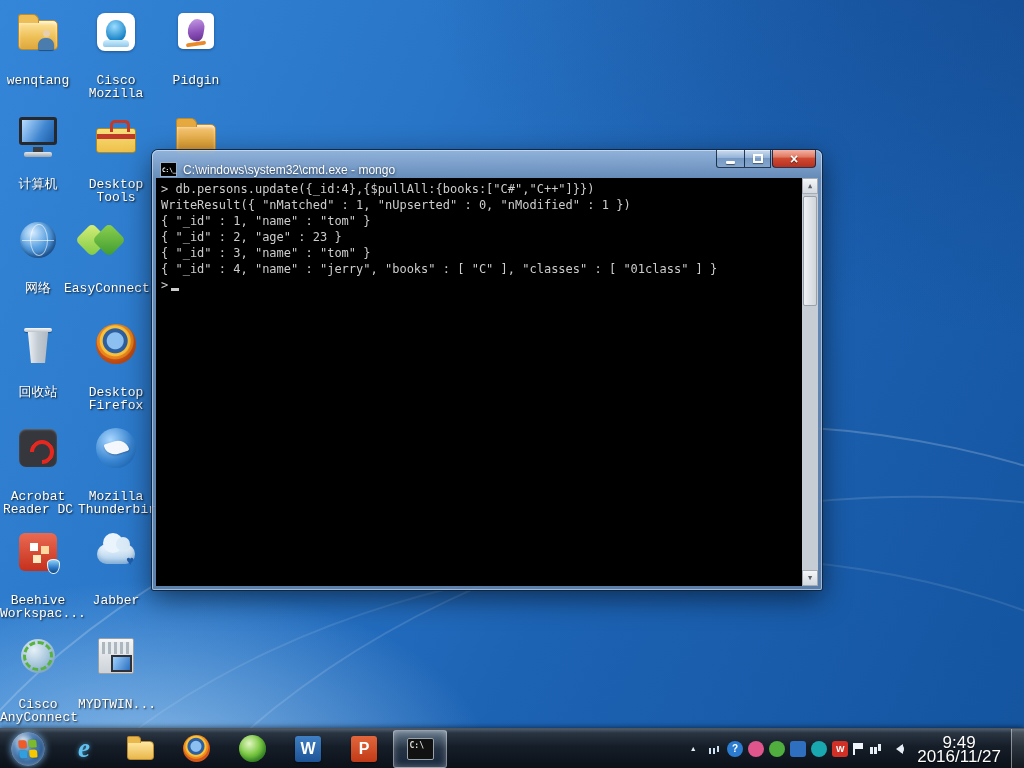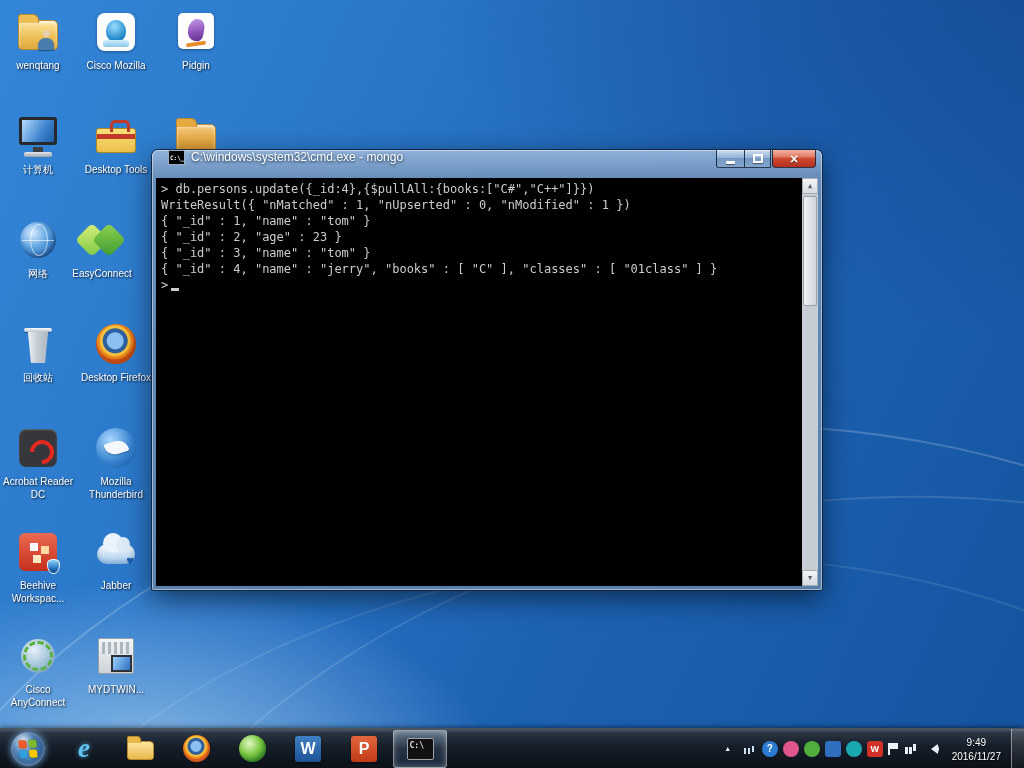--- a/index.html
+++ b/index.html
@@ -12,21 +12,21 @@
   radial-gradient(ellipse 560px 300px at 14% 100%, rgba(205,235,255,.60), rgba(205,235,255,0) 62%),
   radial-gradient(ellipse 1200px 700px at 110% -10%, rgba(16,60,125,.55), rgba(16,60,125,0) 60%),
   linear-gradient(115deg,#3486d8 0%,#2a77c9 30%,#1d63b4 60%,#14549f 100%);}
 .arc{position:absolute;border:2px solid rgba(255,255,255,.20);border-radius:50%;}
 .a1{width:1600px;height:1100px;left:-150px;top:430px;transform:rotate(-8deg);}
 .a2{width:1500px;height:1000px;left:60px;top:505px;transform:rotate(-10deg);border-color:rgba(255,255,255,.13);}
 .a3{width:1400px;height:900px;left:-60px;top:560px;transform:rotate(-6deg);border-color:rgba(255,255,255,.10);}
 
 
 .dcell{position:absolute;width:76px;text-align:center;z-index:2;cursor:default;}
-.dlabel{margin-top:3px;font-size:10px;line-height:13px;color:#fff;text-shadow:1px 1px 2px rgba(0,0,0,.85);}
+.dlabel{margin-top:18px;font-size:13px;line-height:13px;color:#fff;text-shadow:1px 1px 2px rgba(0,0,0,.85);font-family:Liberation Mono, monospace;}
 .ic{width:48px;height:48px;margin:0 auto;position:relative;}
 
 .i-folder{position:absolute;left:4px;right:4px;top:12px;bottom:6px;background:linear-gradient(#ffe7a0,#edbe55 60%,#dda83e);border:1px solid #b98a2e;border-radius:2px 5px 4px 4px;box-shadow:inset 0 2px 3px rgba(255,255,255,.7);}
 .i-folder::before{content:"";position:absolute;top:-7px;left:-1px;width:19px;height:8px;background:#edbe55;border:1px solid #b98a2e;border-bottom:none;border-radius:3px 6px 0 0;}
 .i-folder.orange{background:linear-gradient(#f7c97e,#e6a93f 60%,#d4922f);}
 .i-folder.orange::before{background:#e6a93f;}
 .i-person{position:absolute;right:8px;bottom:6px;width:16px;height:12px;background:#4a7dae;border-radius:7px 7px 2px 2px;box-shadow:0 1px 1px rgba(0,0,0,.4);}
 .i-person::before{content:"";position:absolute;left:4.5px;top:-8px;width:7px;height:7px;border-radius:50%;background:#e8cfae;}
 
 .i-jab{position:absolute;left:5px;top:5px;right:5px;bottom:5px;background:#fff;border-radius:8px;box-shadow:0 1px 3px rgba(0,20,50,.4);}
@@ -80,21 +80,21 @@
 .i-acn::before{content:"";position:absolute;inset:2px;border:3px dashed #57b33e;border-radius:50%;}
 
 .i-myd{position:absolute;left:6px;right:6px;top:6px;bottom:6px;background:linear-gradient(#f4f6f8,#ccd2d8);border:1px solid #98a0a8;border-radius:2px;}
 .i-myd::before{content:"";position:absolute;left:3px;top:3px;right:3px;height:12px;background:repeating-linear-gradient(90deg,#aeb6be 0 3px,#e6ebf0 3px 6px);}
 .i-myd::after{content:"";position:absolute;right:1px;bottom:1px;width:17px;height:13px;background:linear-gradient(120deg,#9fd1ff,#2a6fc0);border:2px solid #2e3238;}
 
 
 .cmd-window{position:absolute;left:152px;top:150px;width:670px;height:440px;z-index:10;border-radius:6px 6px 2px 2px;
  background:linear-gradient(180deg,rgba(150,182,220,.95),rgba(108,143,185,.92) 28px,rgba(96,130,170,.90));
  box-shadow:0 0 0 1px rgba(15,35,60,.9), inset 0 0 0 1px rgba(255,255,255,.45), 0 8px 28px rgba(0,0,0,.55);}
-.titlebar{height:27px;display:flex;align-items:flex-start;padding:0 6px 0 8px;border-radius:6px 6px 0 0;margin-left:8px;}
+.titlebar{height:27px;display:flex;align-items:flex-end;padding:0 6px 0 8px;border-radius:6px 6px 0 0;}
 .cmd16{width:17px;height:15px;background:#000;border:1px solid #9ab0c6;color:#fff;font:bold 6px "DejaVu Sans Mono",monospace;display:flex;align-items:center;padding-left:1px;flex:0 0 auto;}
 .cmd16::before{content:"C:\\_";}
 .wtitle{font-size:12px;color:#fff;text-shadow:0 1px 3px rgba(0,20,40,.9);margin-left:6px;white-space:nowrap;}
 .caps{margin-left:auto;display:flex;align-self:flex-start;}
 .capbtn{height:18px;border:1px solid rgba(12,30,55,.85);border-top:none;display:flex;align-items:center;justify-content:center;
  background:linear-gradient(rgba(255,255,255,.55),rgba(185,208,235,.30) 45%,rgba(95,130,172,.38) 50%,rgba(150,182,218,.48));}
 .capbtn.min{width:28px;border-radius:0 0 0 3px;border-right:none;}
 .capbtn.max{width:27px;border-radius:0;}
 .capbtn.close{width:44px;border-radius:0 0 4px 4px;background:linear-gradient(#f5b3a4,#e07a63 40%,#cf4a30 50%,#b63022);margin-left:1px;}
 .minbar{width:9px;height:3px;background:#fff;border-radius:1px;margin-top:7px;box-shadow:0 1px 1px rgba(0,0,0,.5);}
@@ -152,21 +152,21 @@
 .t-blue{background:#2f6fc0;}
 .t-teal{background:#19a7b0;border-radius:50%;}
 .t-redw{background:#d03025;}
 .t-redw::before{content:"W";font-size:9px;}
 .t-flag{border-left:2px solid #f0f5fa;border-radius:0;height:12px;width:10px;align-items:flex-start;}
 .t-flag::before{content:"";position:absolute;left:0;top:0;width:8px;height:6px;background:#f0f5fa;}
 .t-net::before{content:"";position:absolute;left:2px;bottom:3px;width:3px;height:7px;background:#e8eef5;box-shadow:4px 0 0 #e8eef5,8px -3px 0 #e8eef5;}
 .t-vol::before{content:"";width:0;height:0;border:5px solid transparent;border-right:7px solid #e8eef5;}
 .t-vol::after{content:"";position:absolute;right:1px;top:4px;width:3px;height:8px;border-right:2px solid #e8eef5;border-radius:0 4px 4px 0;}
 
-.clock{padding:2px 10px 0 4px;text-align:center;color:#fff;font-size:10px;line-height:14px;text-shadow:0 1px 1px rgba(0,0,0,.8);}
+.clock{padding:2px 10px 0 4px;text-align:center;color:#fff;font-size:17px;line-height:14px;text-shadow:0 1px 1px rgba(0,0,0,.8);}
 .showdesk{width:13px;height:40px;border-left:1px solid rgba(255,255,255,.45);background:linear-gradient(rgba(255,255,255,.14),rgba(255,255,255,.03));flex:0 0 auto;}
 </style>
 </head>
 <body>
 
 <div class="wall">
   <div class="arc a1"></div>
   <div class="arc a2"></div>
   <div class="arc a3"></div>
 </div>

